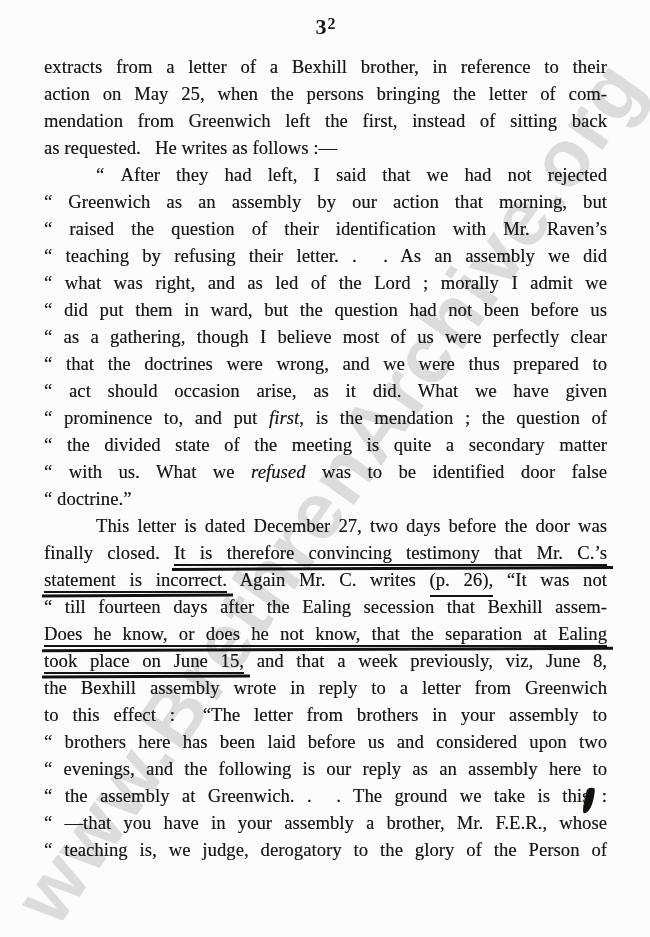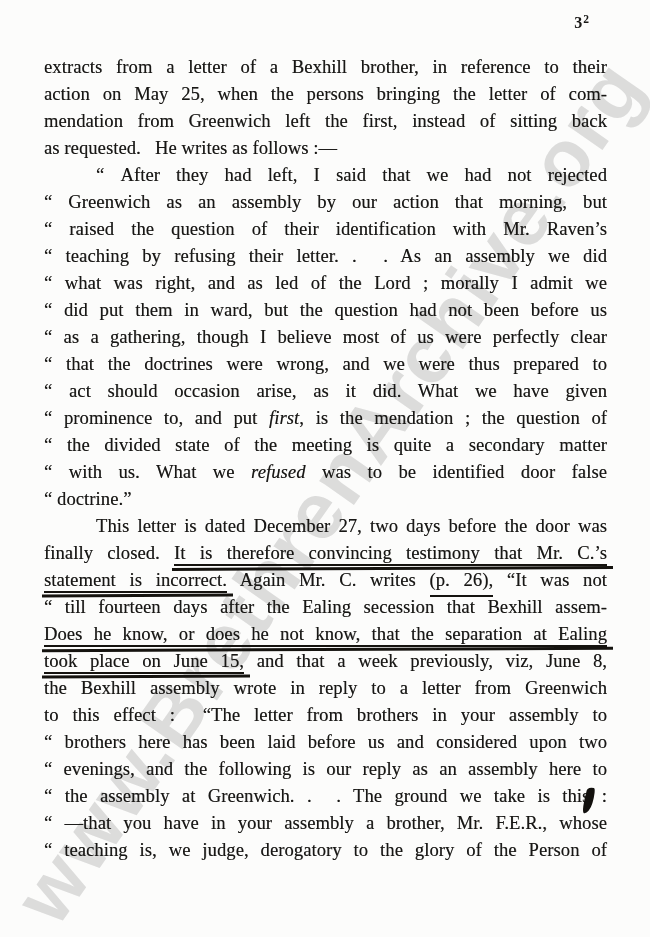--- a/index.html
+++ b/index.html
@@ -24,23 +24,23 @@
     font-weight: bold;
     font-size: 80px;
     letter-spacing: 2px;
     color: rgba(158,158,158,0.34);
     white-space: nowrap;
     z-index: 1;
     user-select: none;
   }
   .pagenum {
     position: absolute;
-    top: 14px; left: 28px; width: 562px;
-    text-align: right;
-    font-size: 16px;
+    top: 14px; left: 45px; width: 562px;
+    text-align: center;
+    font-size: 22px;
     font-weight: bold;
     letter-spacing: 1px;
     z-index: 2;
   }
   .pagenum .raised {
     display: inline-block;
     font-size: 0.72em;
     transform: translateY(-5px);
     font-weight: bold;
   }

